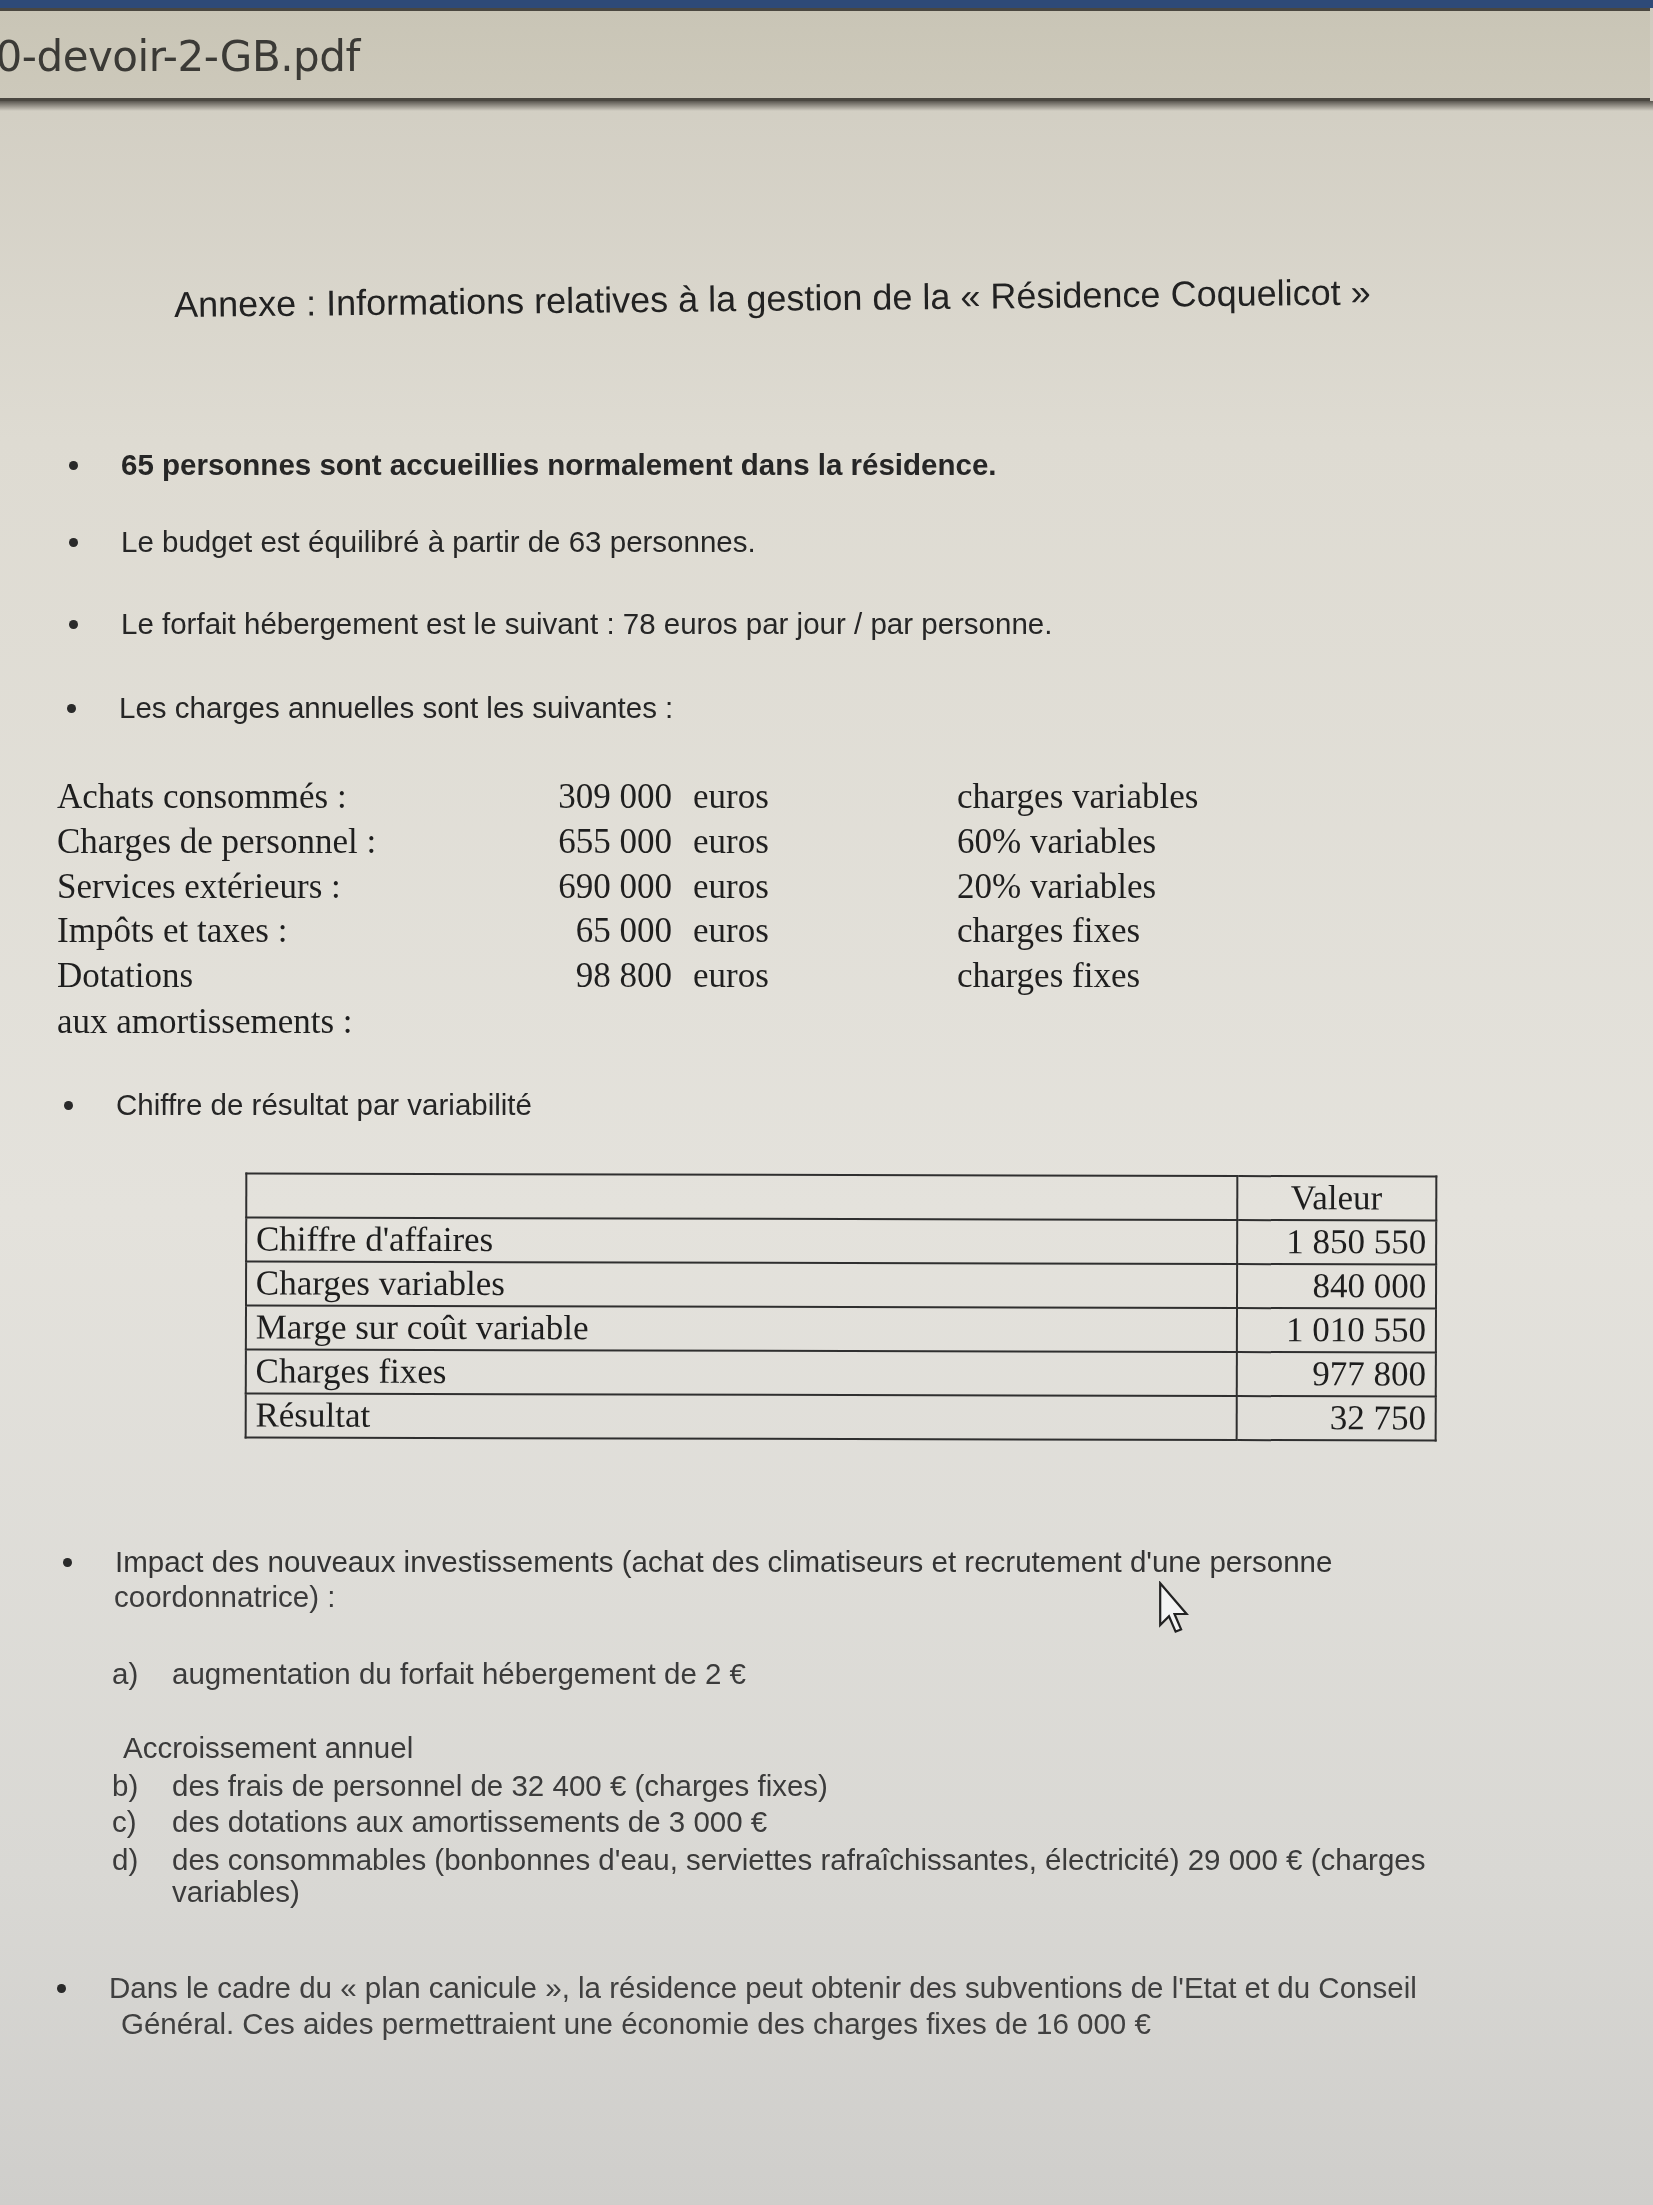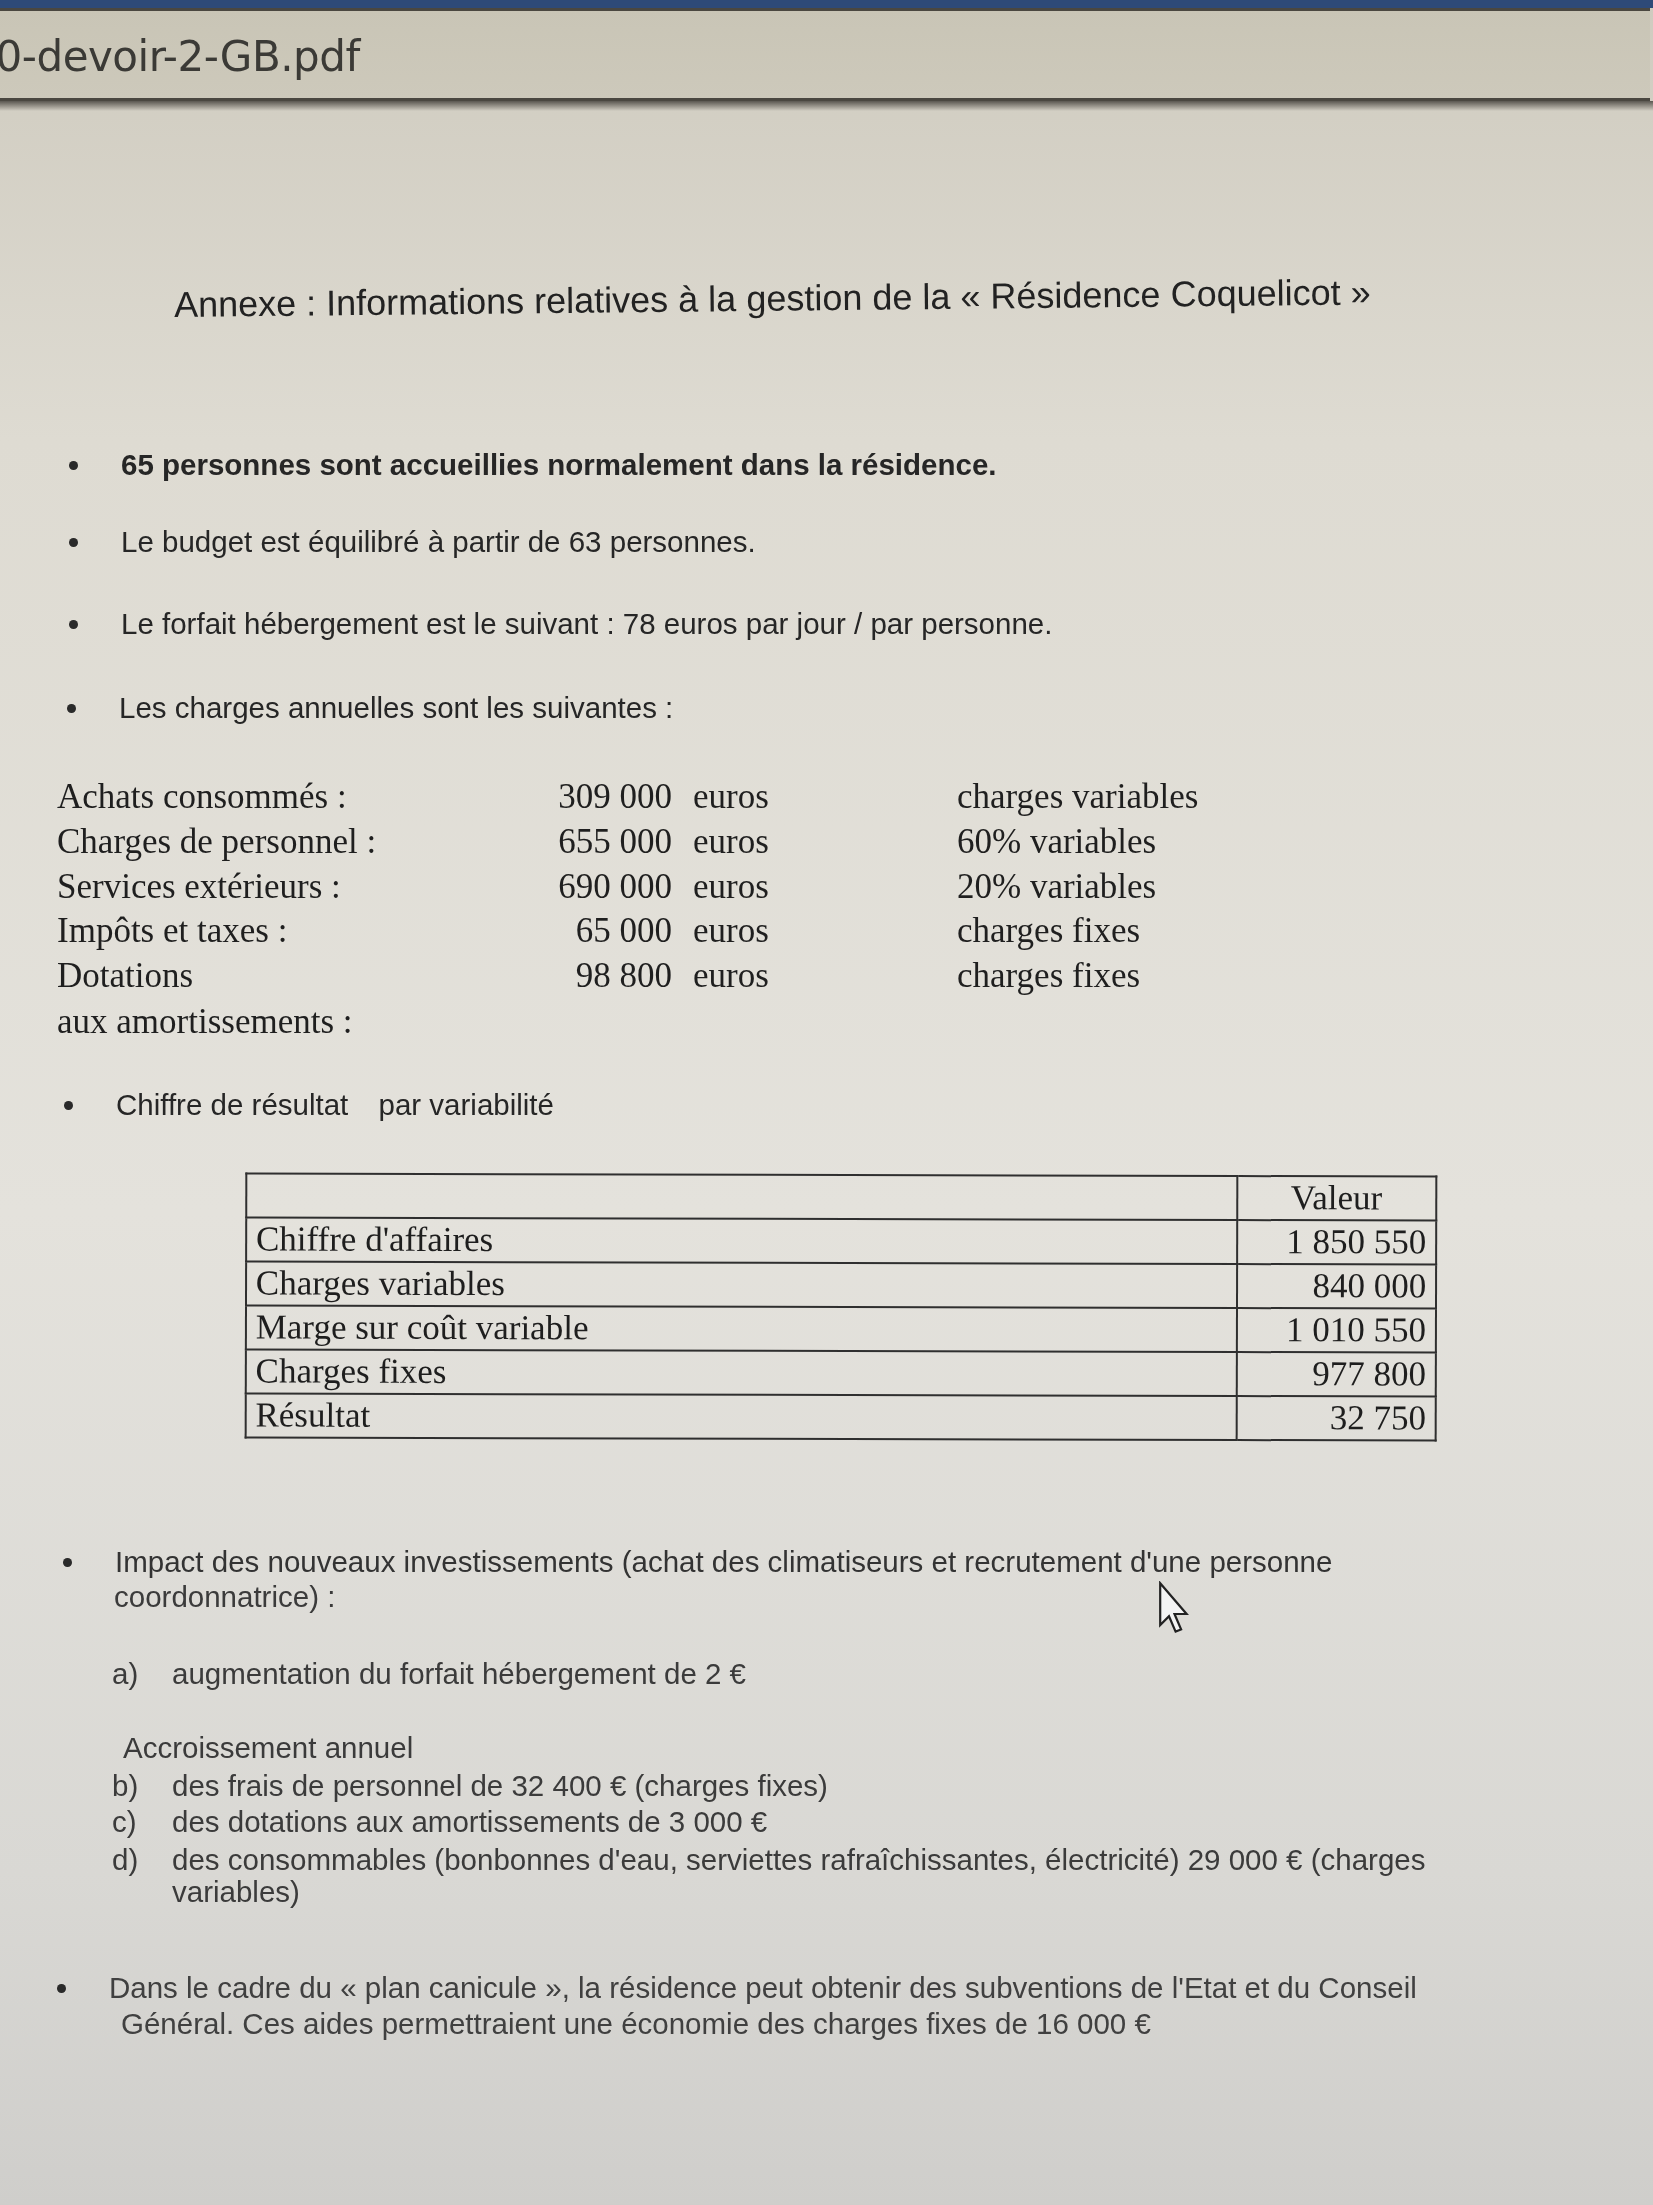--- a/index.html
+++ b/index.html
@@ -115,21 +115,21 @@
       <span class="c-nature">charges fixes</span>
     </div>
     <div class="charges-row serif" style="top:893px;">
       <span class="c-label">aux amortissements :</span>
     </div>
   </div>
 
   <div class="bullet" style="left:116px; top:979px;">
     <span class="dot"></span>
     <span>Chiffre de résultat</span>
-    <span style="margin-left:22px;">par variabilité</span>
+    <span style="">par variabilité</span>
   </div>
 
   <table class="result">
     <tbody>
         <tr>
       <th></th>
       <th class="val">Valeur</th>
     </tr>
     <tr>
       <td>Chiffre d'affaires</td>

